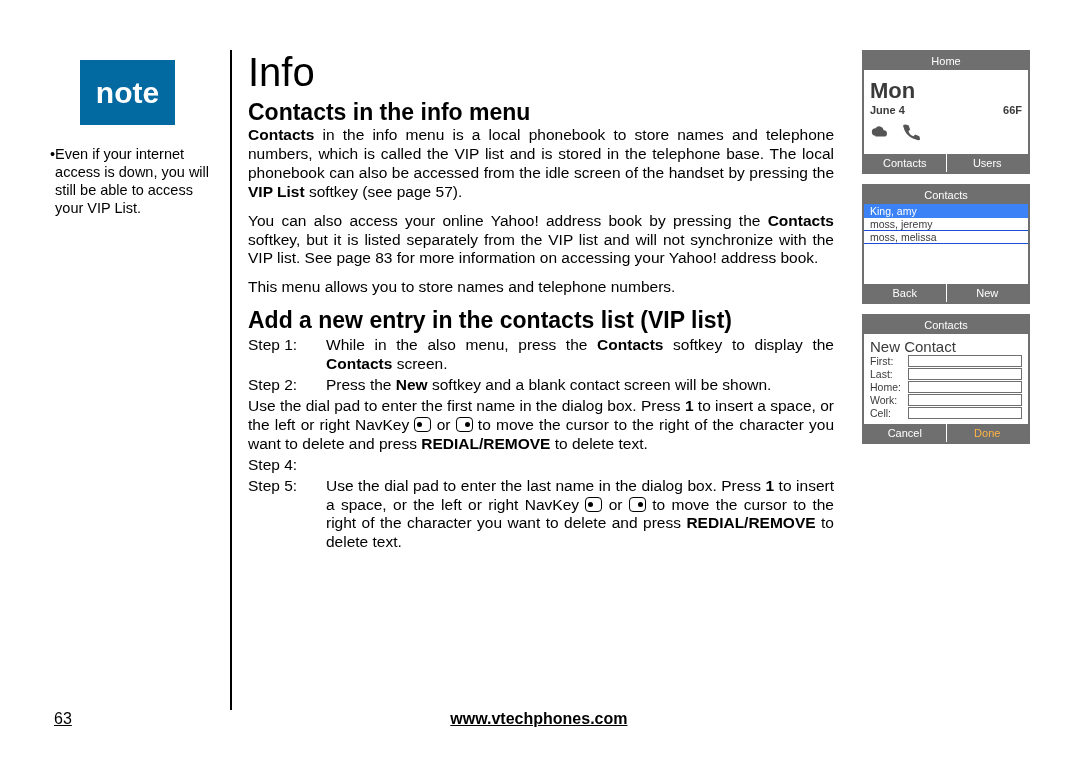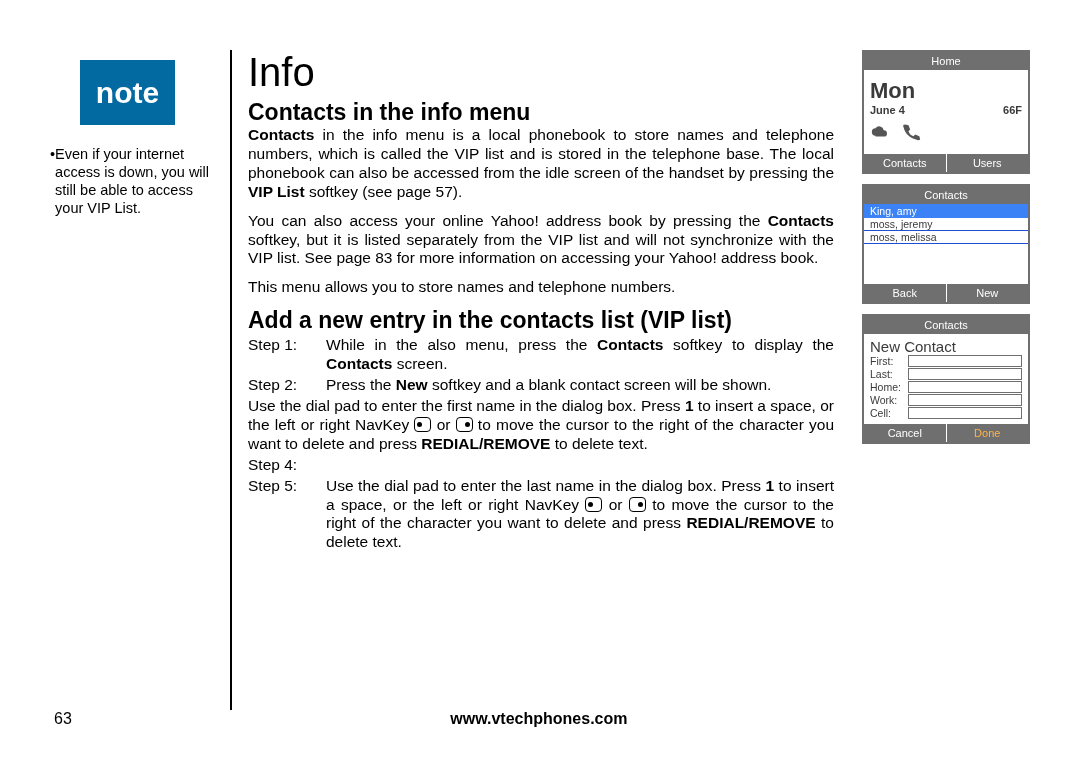--- a/index.html
+++ b/index.html
@@ -158,20 +158,21 @@
     flex: 1; height: 12px; border: 1.5px solid #6f6f6f;
   }
   .phone3 .softkeys > div:last-child { color: #ffb347; }
 
   .footer {
     display: flex;
     justify-content: center;
     font-size: 16px;
     padding: 0 4px;
     margin-top: auto;
+    text-decoration: underline;
   }
   .footer .url { font-weight: bold; margin: 0 auto; }
 </style>
 </head>
 <body>
 
 <div class="page">
   <div class="content-row">
 
     <div class="sidebar">

